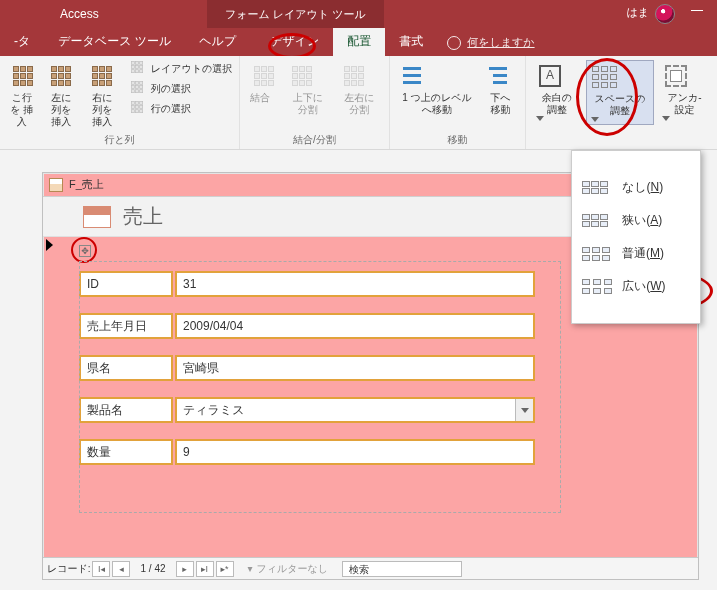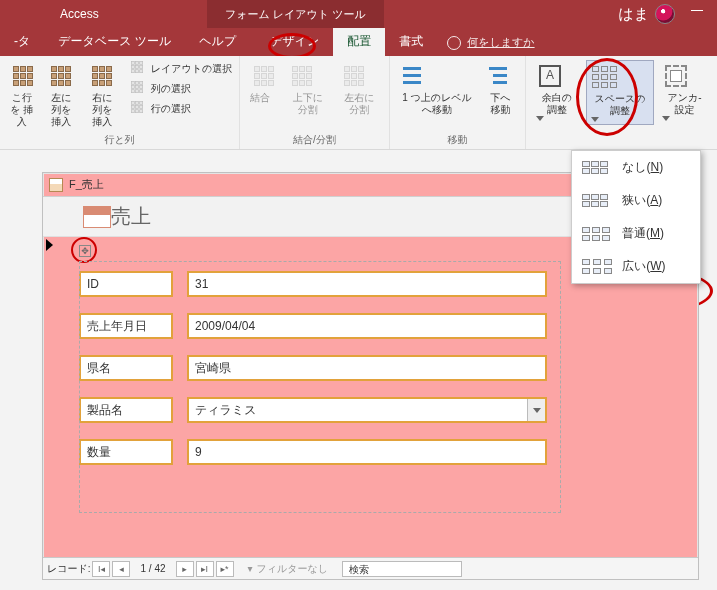--- a/index.html
+++ b/index.html
@@ -1,21 +1,21 @@
 <!DOCTYPE html>
 <html><head>
 <meta charset="utf-8">
 <style>
   * { box-sizing: border-box; margin: 0; padding: 0; font-family: "Meiryo UI", "Yu Gothic UI", sans-serif; }
   body { width: 717px; height: 590px; background: #f3f3f3; overflow: hidden; font-size: 11px; color: #333; }
   
   .titlebar { height: 28px; background: #a4373a; color: #fff; display: flex; align-items: center; position: relative; }
   .titlebar .app-title { margin-left: 60px; font-size: 12px; }
   .titlebar .tool-tab { position: absolute; left: 207px; top: 0; height: 28px; line-height: 28px; padding: 0 18px; background: #8b2d30; font-size: 11px; }
-  .titlebar .user { position: absolute; right: 68px; top: 5px; font-size: 15px; }
+  .titlebar .user { position: absolute; right: 68px; top: 5px; font-size: 11px; }
   .titlebar .avatar { position: absolute; right: 42px; top: 4px; width: 20px; height: 20px; border-radius: 50%; background: radial-gradient(circle at 40% 35%, #fff 0 12%, #d4145a 15% 55%, #7a0c33 60%); border:1px solid #888;}
   .titlebar .dash { position: absolute; right: 14px; top: 10px; width: 12px; height: 1px; background: #fff; }
   
   .menubar { height: 28px; background: #a4373a; color: #fff; display: flex; align-items: flex-end; padding-left: 0; }
   .menubar .tab { padding: 6px 14px 6px; font-size: 12px; cursor: pointer; }
   .menubar .tab.active { background: #f3f3f3; color: #14532d; }
   .menubar .tell { display:flex; align-items:center; padding:6px 10px; color:#fff; opacity:.9;text-decoration:underline;}
   .menubar .bulb { width:14px; height:14px; border:1px solid #fff; border-radius:50%; margin-right:6px; position:relative;}
   
   .arrange-circle { position:absolute; border:3px solid #c00; border-radius:50%; pointer-events:none; }
@@ -37,43 +37,43 @@
   .arrow-down {width:0;height:0;border-left:4px solid transparent;border-right:4px solid transparent;border-top:5px solid #666; display:inline-block;}
   .pad-ic { width:22px; height:22px; border:2px solid #555; position:relative;}
   .pad-ic::before{content:"A";position:absolute;left:5px;top:1px;font-size:12px;color:#555;}
   .space-ic { display:grid; grid-template-columns:repeat(3,7px); grid-template-rows:repeat(3,6px); gap:2px;}
   .space-ic span{border:1px solid #888;background:#d8e0f0;}
   .anchor-ic{width:22px;height:22px;border:2px dashed #888;position:relative;}
   .anchor-ic::after{content:"";position:absolute;left:3px;top:3px;width:10px;height:10px;background:#fff;border:1px solid #888;}
   
   .space-btn { background:#d8e0f0; border:1px solid #a0a8c0; }
   
-  .dropdown { position:absolute; right:16px; top:150px; width:130px; background:#fff; border:1px solid #ccc; box-shadow:2px 2px 6px rgba(0,0,0,.3); z-index:50; padding:0 0;}
+  .dropdown { position:absolute; right:16px; top:150px; width:130px; background:#fff; border:1px solid #ccc; box-shadow:2px 2px 6px rgba(0,0,0,.3); z-index:50; padding:20px 0;}
   .dropdown .item { display:flex; align-items:center; gap:10px; padding:8px 10px; font-size:12px; cursor:pointer;}
   .dropdown .ico { width:30px; display:grid; grid-template-columns:repeat(3,8px); grid-auto-rows:6px; gap:1px;}
   .dropdown .ico span{border:1px solid #888;background:#e8eef8;}
   .dropdown .item u{text-decoration:underline;}
   
   .workspace { position:absolute; left:42px; top:172px; right:18px; bottom:10px; background:#fca5a5; border:1px solid #c0c0c0; box-shadow:0 0 0 1px #e4e4e4 inset; }
   .ws-title { height:24px; border-bottom:1px solid #d0d0d0; display:flex; align-items:center; padding:0 6px; font-size:11px; gap:6px; position:relative;}
   .ws-title .form-ic{width:14px;height:14px;border:1px solid #b58852;background:linear-gradient(#fff 40%,#f4d9b8 40%);}
   .ws-title .wnd-ctrls{position:absolute; right:4px; top:3px; display:flex; gap:14px;}
   .ws-title .sq{width:10px;height:10px;border:1px solid #555;}
   .ws-title .mn{width:10px;height:1px;background:#555;margin-top:9px;}
   
-  .form-header{height:40px;background:#f2f2f2;border-bottom:1px solid #e0e0e0;display:flex;align-items:center;padding-left:40px;}
+  .form-header{height:40px;background:#f2f2f2;border-bottom:1px solid #e0e0e0;display:flex;align-items:center;padding-left:40px;gap:12px;}
   .form-header .hic{width:28px;height:22px;background:linear-gradient(#d98b73,#d98b73) 0 0/100% 40% no-repeat,#fff;border:1px solid #d98b73;}
   .form-header .htext{font-size:20px;color:#666;}
   
   .form-body{position:relative;padding:18px 18px 10px 36px;}
   .sel-marker{position:absolute;left:3px;top:2px;width:0;height:0;border-top:6px solid transparent;border-bottom:6px solid transparent;border-left:7px solid #000;}
   .layout-handle{position:absolute;left:36px;top:8px;width:12px;height:12px;border:1px solid #888;display:flex;align-items:center;justify-content:center;font-size:9px;color:#666;}
   .hand-circle{border:2px solid #c00;border-radius:50%;width:26px;height:26px;position:absolute;left:28px;top:0;pointer-events:none;}
   .layout-grid{margin-top:16px;}
-  .frow{display:flex;gap:14px;margin-bottom:16px;}
+  .frow{display:flex;gap:2px;margin-bottom:16px;}
   .lbl{width:94px;height:26px;border:2px solid #e2a23b;display:flex;align-items:center;padding:0 6px;font-size:12px;background:#fff;}
   .val{flex:1;max-width:360px;height:26px;border:2px solid #e2a23b;display:flex;align-items:center;padding:0 6px;font-size:12px;background:#fff;position:relative;}
   .val .combo-btn{position:absolute;right:0;top:0;bottom:0;width:18px;border-left:1px solid #bbb;background:#eee;display:flex;align-items:center;justify-content:center;}
   
   .recordbar{position:absolute;left:0;right:0;bottom:0;height:22px;border-top:1px solid #c9c9c9;background:#f5f5f5;display:flex;align-items:center;font-size:10px;gap:2px;padding:0 4px;}
   .recordbar .btn{width:18px;height:16px;border:1px solid #bbb;background:#fff;display:flex;align-items:center;justify-content:center;font-size:9px;color:#666;cursor:pointer;}
   .recordbar .pos{padding:0 8px;}
   .recordbar .filter{margin-left:12px;color:#999;display:flex;align-items:center;gap:4px;}
   .recordbar .search{margin-left:12px;border:1px solid #bbb;background:#fff;padding:1px 6px;width:120px;height:16px;}
   

